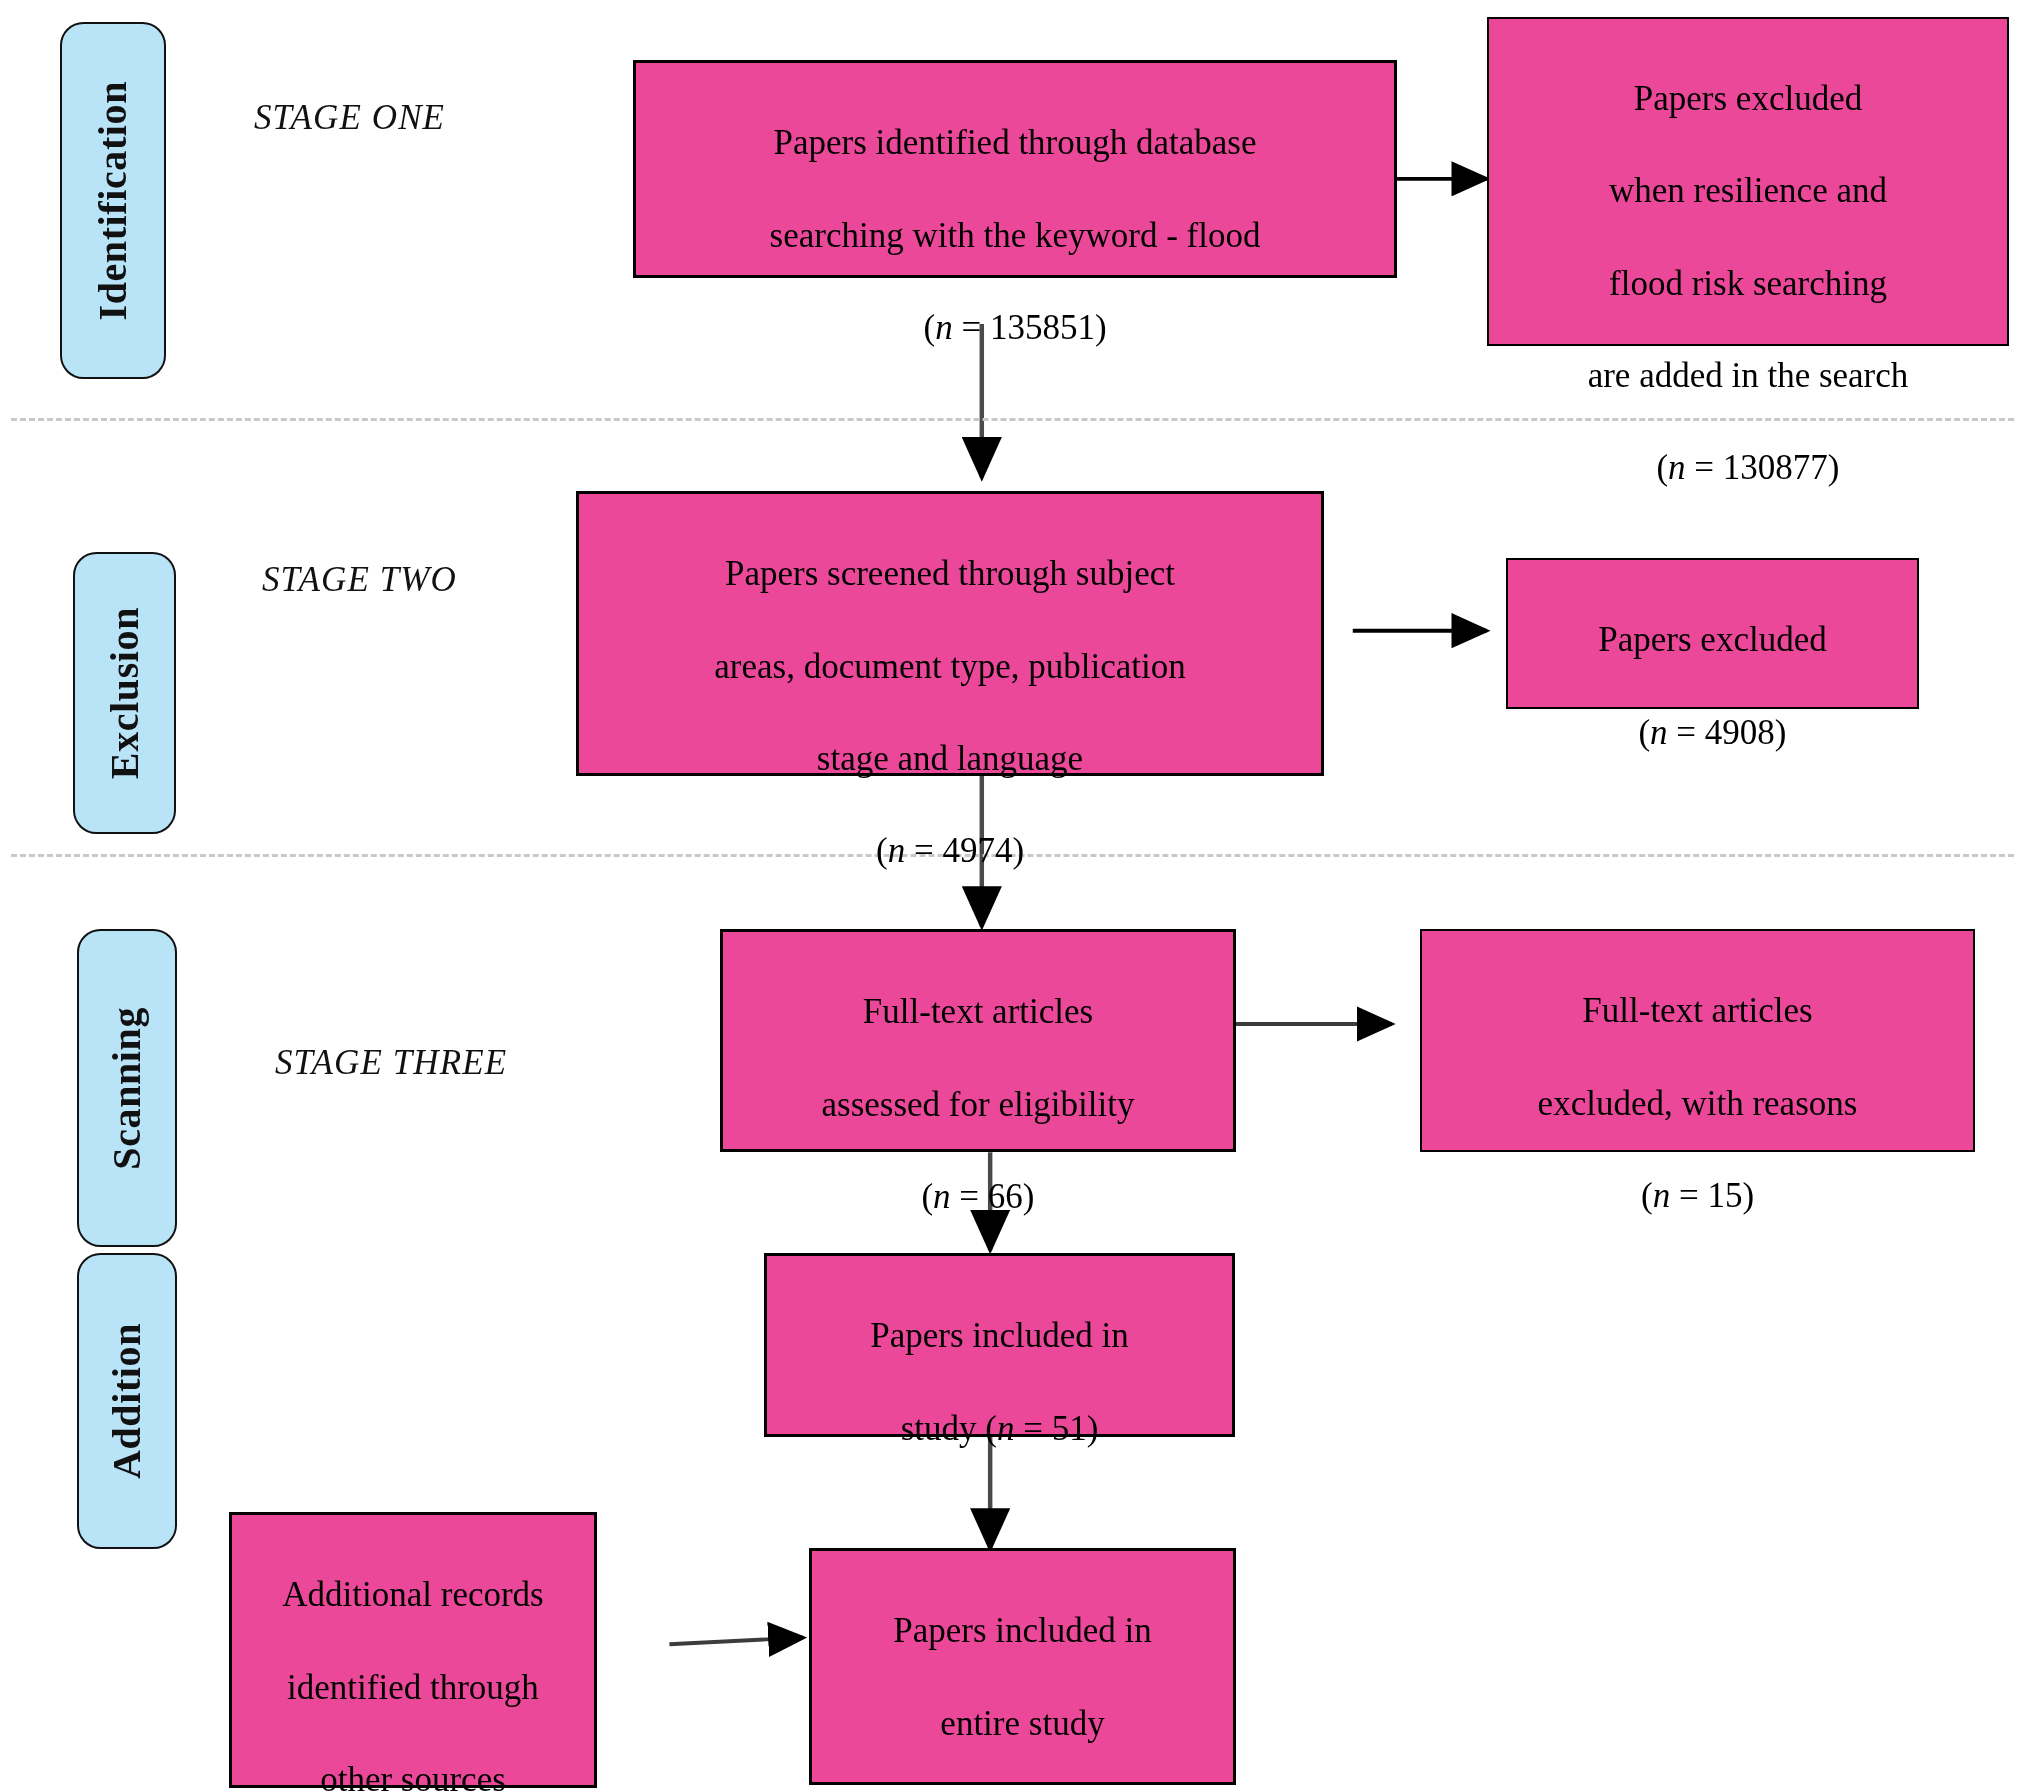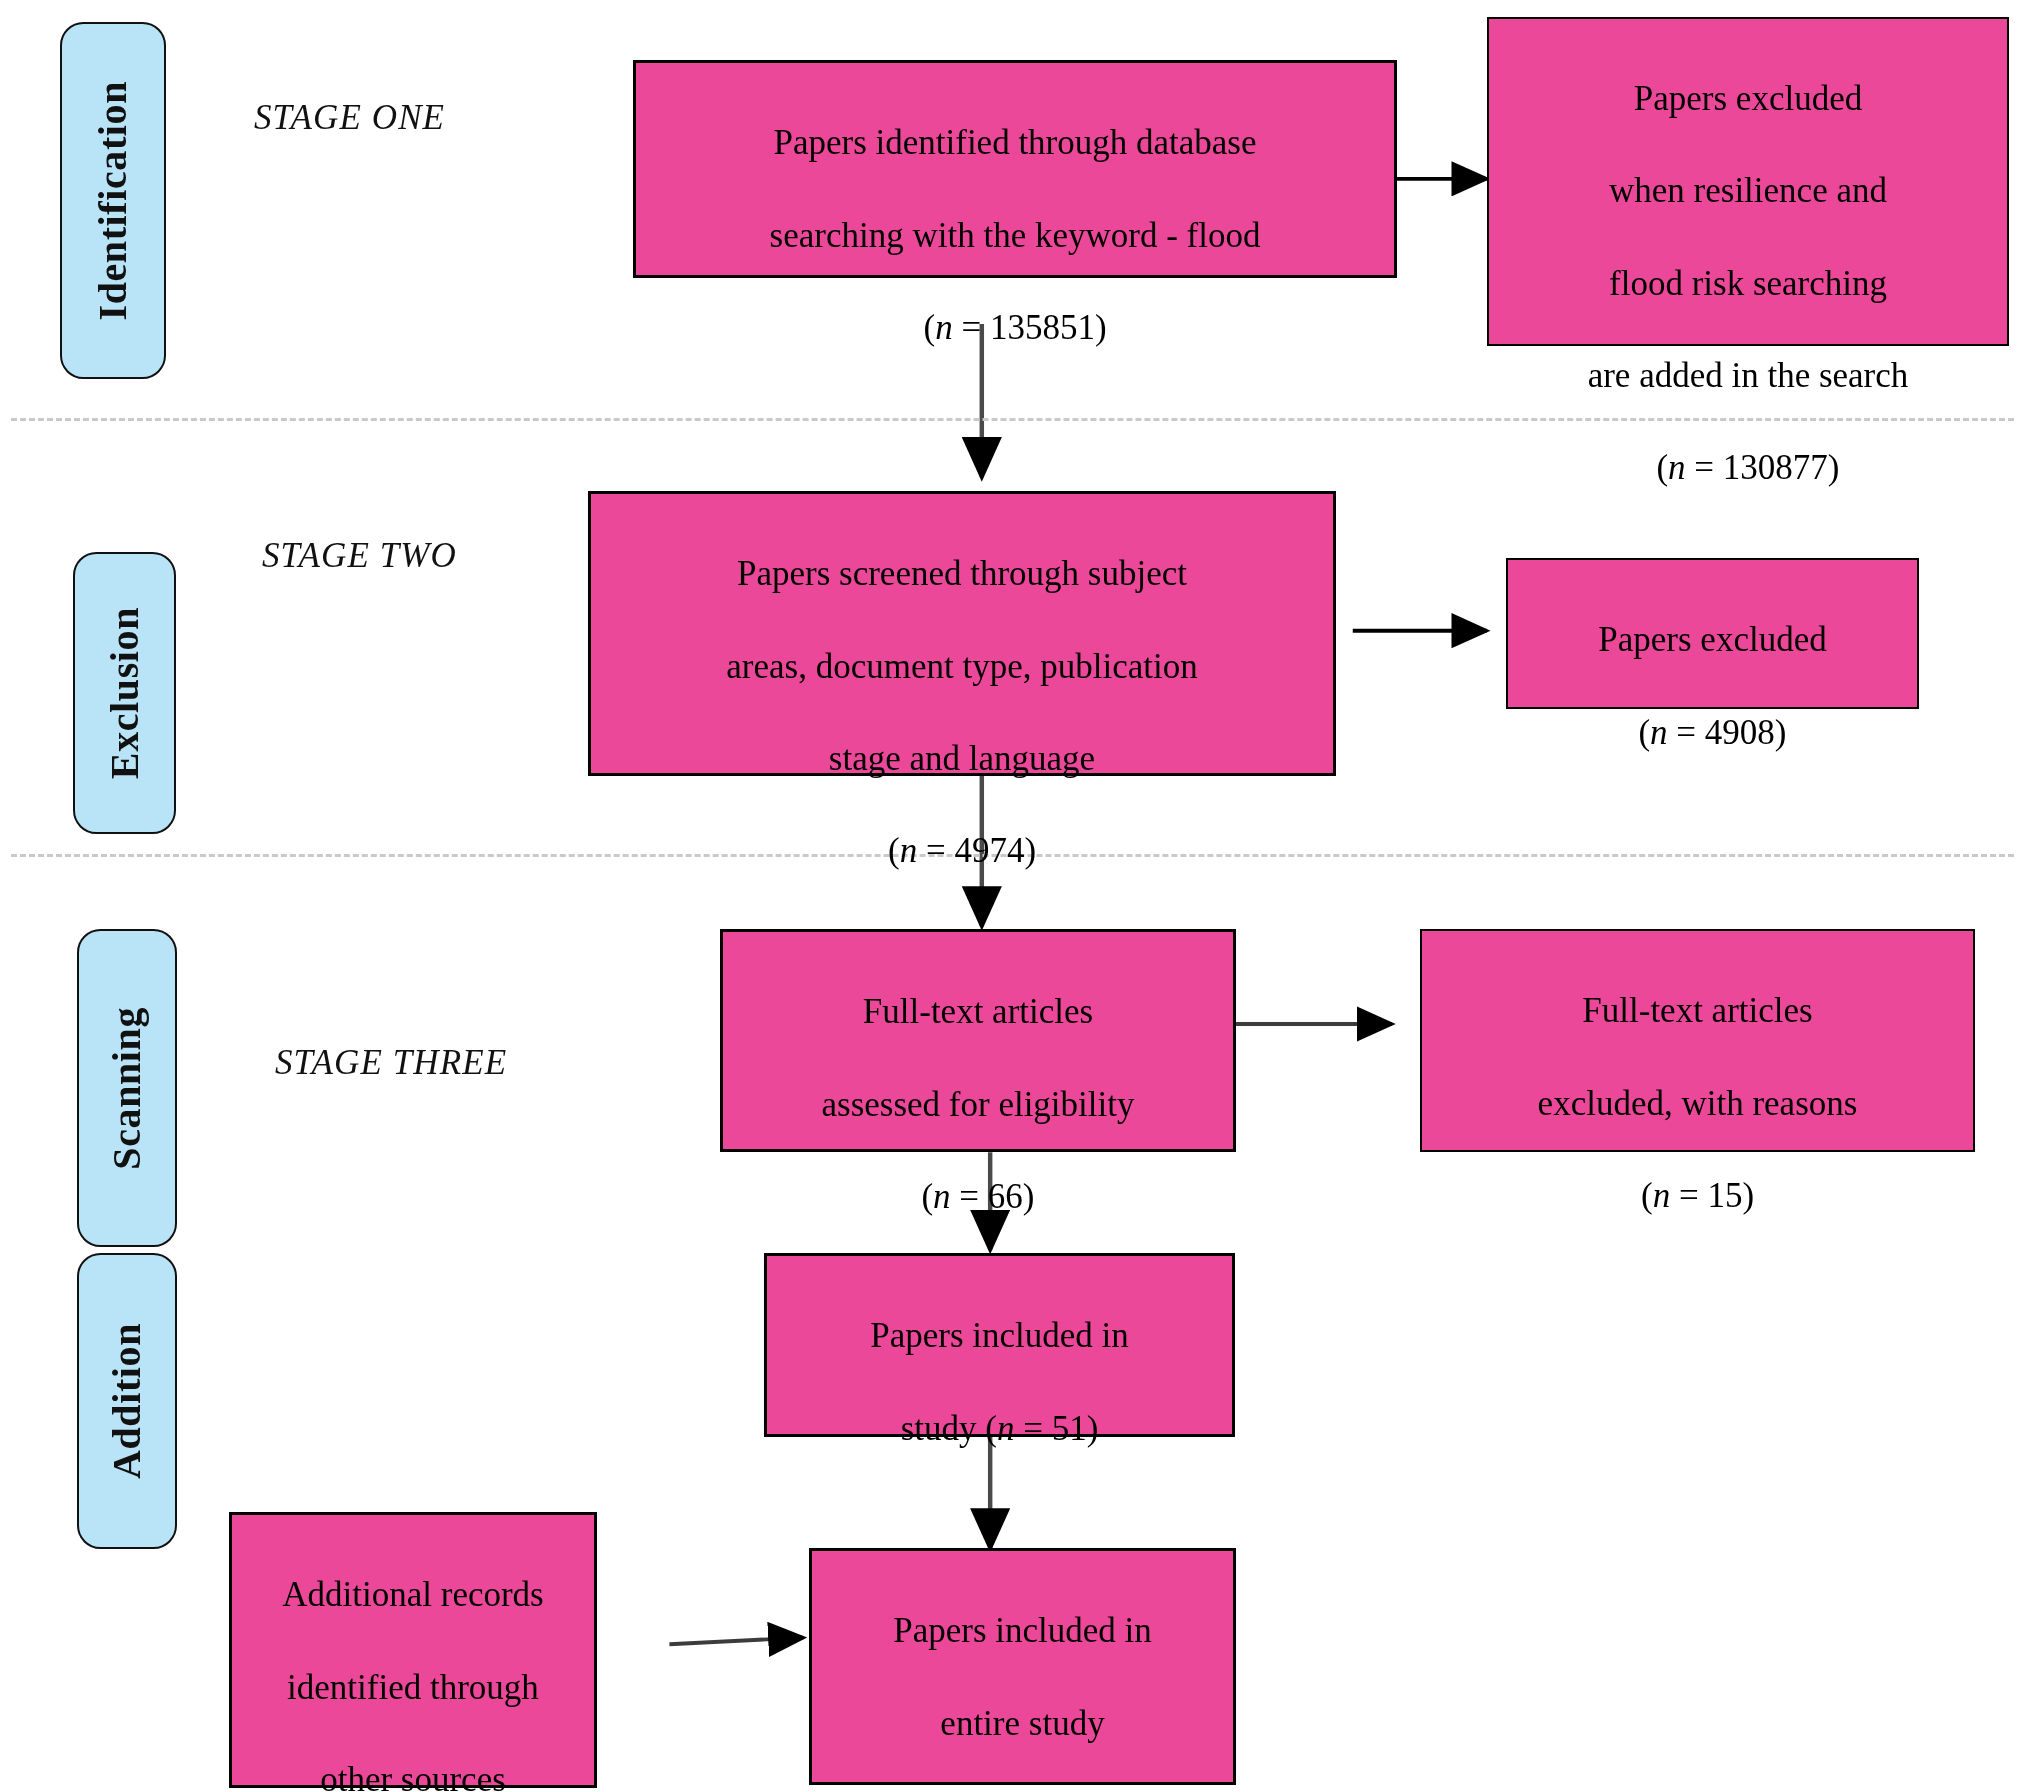--- a/index.html
+++ b/index.html
@@ -154,21 +154,21 @@
     <span class="pill-text">Scanning</span>
   </div>
 
   <div class="stage-pill" style="left:77px; top:1253px; width:100px; height:296px;">
     <span class="pill-text">Addition</span>
   </div>
 
   <div class="stage-caption" style="left:254px; top:98px;">
     <span>STAGE ONE</span>
   </div>
-  <div class="stage-caption" style="left:262px; top:536px;">
+  <div class="stage-caption" style="left:262px; top:560px;">
     <span>STAGE TWO</span>
   </div>
   <div class="stage-caption" style="left:230px; top:1043px;margin-left:45px;">
     <span>STAGE THREE</span>
   </div>
 
   <div class="flow-box" style="left:591px; top:60px; width:764px; height:218px;margin-left:42px;">
     <div class="box-text">
       <span>Papers identified through database</span><br>
       <span>searching with the keyword - flood</span><br>
@@ -179,21 +179,21 @@
   <div class="flow-box thin" style="left:1487px; top:16.7px; width:522px; height:329px;">
     <div class="box-text">
       <span>Papers excluded</span><br>
       <span>when resilience and</span><br>
       <span>flood risk searching</span><br>
       <span>are added in the search</span><br>
       <span><span>(</span><em>n</em><span> = </span><span>130877</span><span>)</span></span>
     </div>
   </div>
 
-  <div class="flow-box" style="left:588px; top:491px; width:748px; height:285px;">
+  <div class="flow-box" style="left:576px; top:491px; width:748px; height:285px;">
     <div class="box-text">
       <span>Papers screened through subject</span><br>
       <span>areas, document type, publication</span><br>
       <span>stage and language</span><br>
       <span><span>(</span><em>n</em><span> = </span><span>4974</span><span>)</span></span>
     </div>
   </div>
 
   <div class="flow-box thin" style="left:1506px; top:558px; width:413px; height:151px;">
     <div class="box-text">

